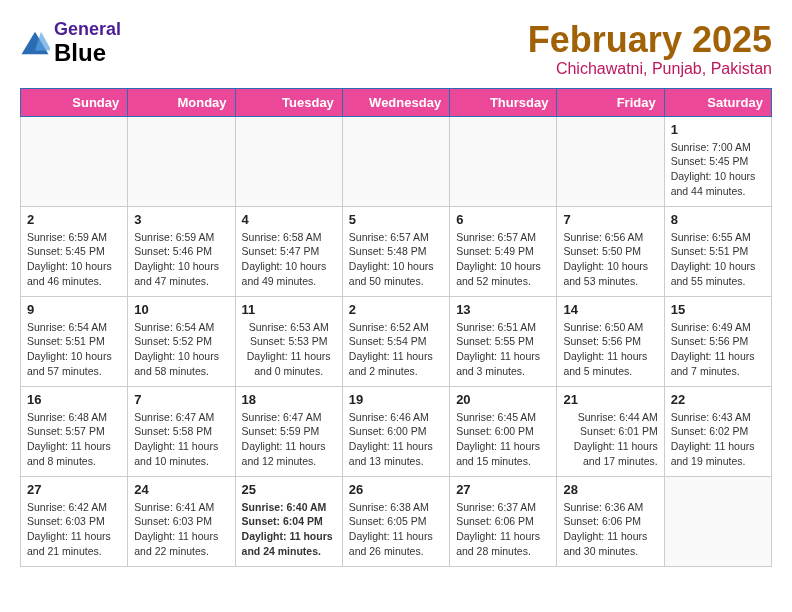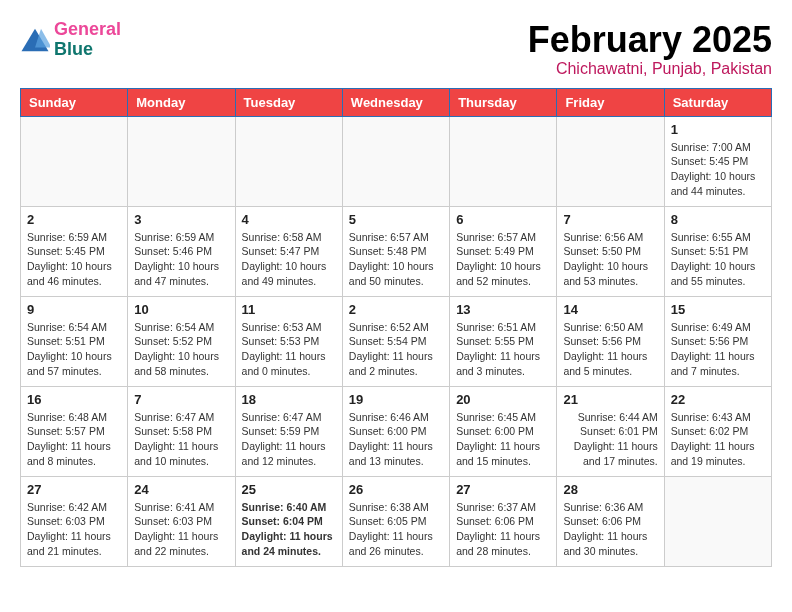--- a/index.html
+++ b/index.html
@@ -21,54 +21,54 @@
       align-items: center;
     }
     .logo-text {
       display: flex;
       flex-direction: column;
       line-height: 1.1;
     }
     .logo-general {
       font-size: 18px;
       font-weight: bold;
-      color: #ec4899;
+      color: #4c1d95;
     }
     .logo-blue {
-      font-size: 18px;
-      font-weight: bold;
-      color: #0f766e;
+      font-size: 24px;
+      font-weight: bold;
+      color: #000000;
     }
     .logo-icon {
       width: 30px;
       height: 30px;
       margin-right: 4px;
     }
     .title-area {
       text-align: right;
     }
     .month-title {
       font-size: 36px;
       font-weight: bold;
-      color: #000000;
+      color: #a16207;
       line-height: 1.1;
     }
     .location {
       font-size: 16px;
       color: #be185d;
     }
     .calendar {
       width: 100%;
       border-collapse: collapse;
       table-layout: fixed;
     }
     .calendar th {
-      background-color: #ef4444;
+      background-color: #ec4899;
       color: #fff;
-      text-align: left;
+      text-align: right;
       padding: 6px 8px;
       font-size: 13px;
       font-weight: bold;
       border: 1px solid #2a6db5;
     }
     .calendar td {
       border: 1px solid #ccc;
       vertical-align: top;
       padding: 5px 6px;
       height: 90px;
@@ -200,21 +200,21 @@
         </td>
         <td>
           <div class="day-number">10</div>
           <div class="day-info" style="white-space: pre-line;">Sunrise: 6:54 AM
 Sunset: 5:52 PM
 Daylight: 10 hours
 and 58 minutes.</div>
         </td>
         <td>
           <div class="day-number">11</div>
-          <div class="day-info" style="white-space: pre-line;">Sunrise: 6:53 AM
+          <div class="day-info" style="white-space: pre-line; text-align: center;">Sunrise: 6:53 AM
 Sunset: 5:53 PM
 Daylight: 11 hours
 and 0 minutes.</div>
         </td>
         <td>
           <div class="day-number">2</div>
           <div class="day-info" style="white-space: pre-line;">Sunrise: 6:52 AM
 Sunset: 5:54 PM
 Daylight: 11 hours
 and 2 minutes.</div>

